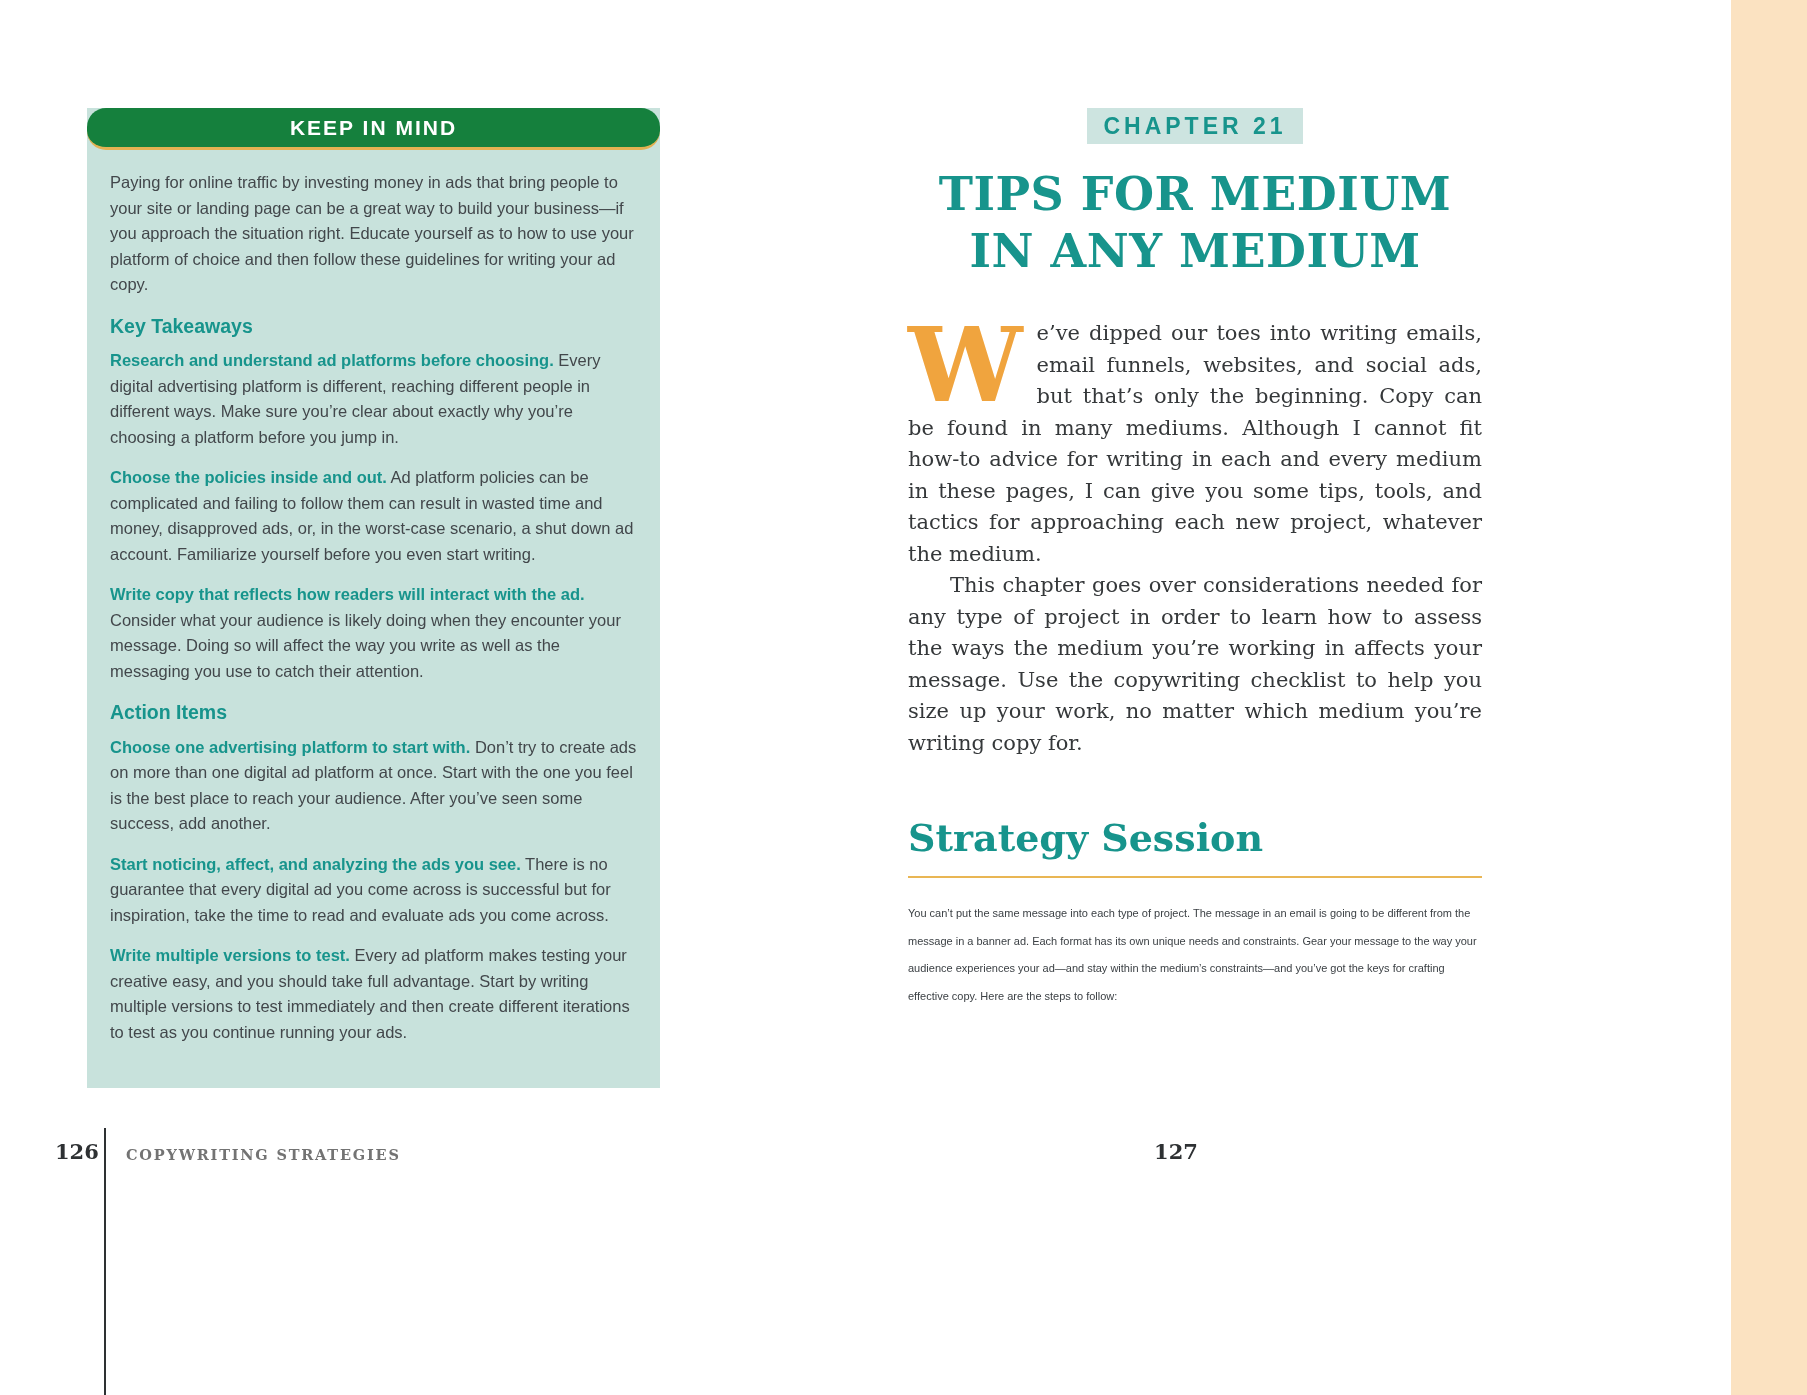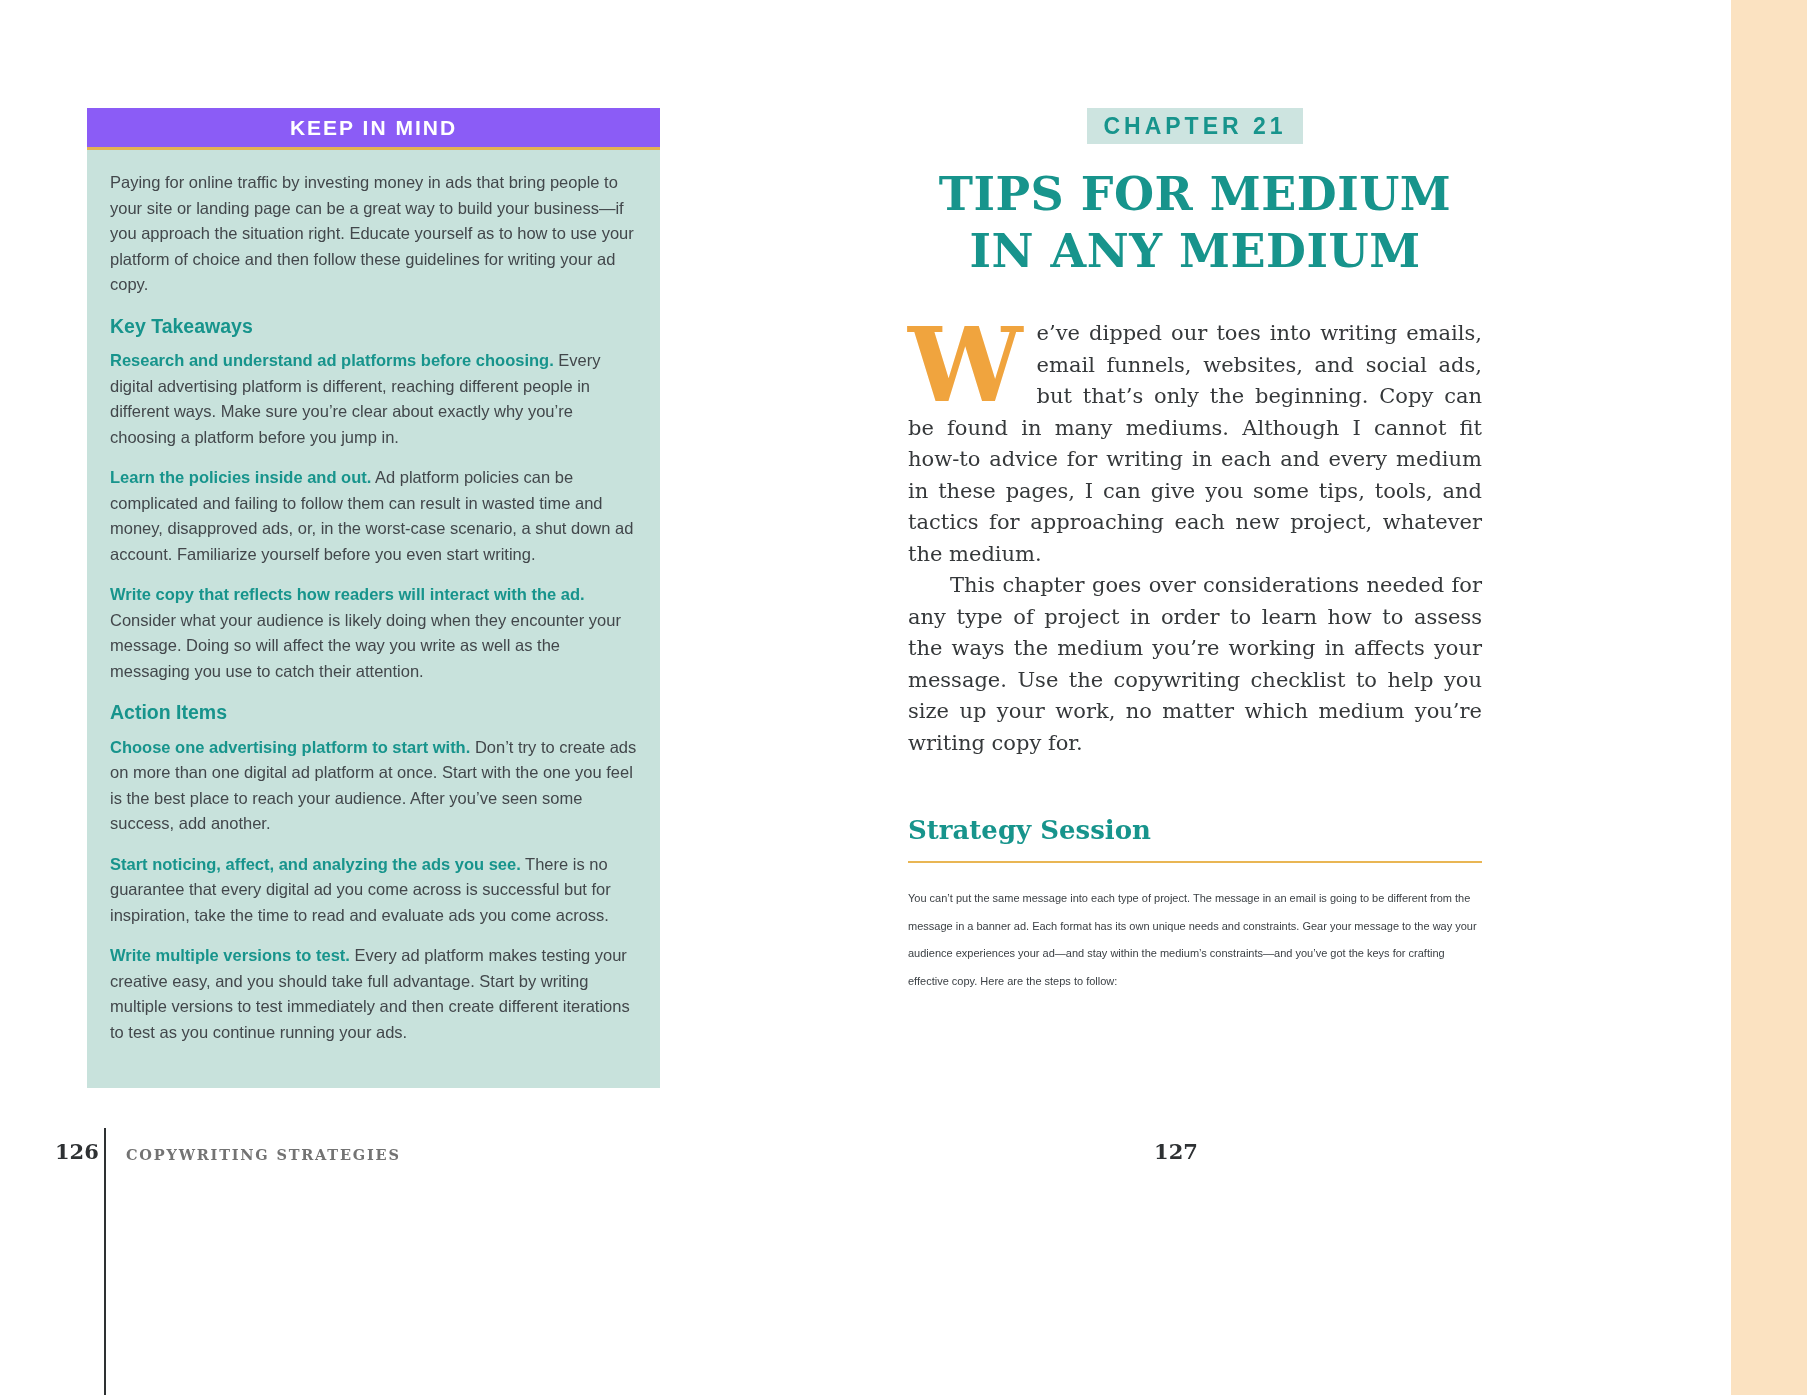--- a/index.html
+++ b/index.html
@@ -23,24 +23,25 @@
   }
 
   
   .kim-box {
     position: absolute;
     left: 87px; top: 108px;
     width: 573px;
     background: #c8e2dc;
   }
   .kim-header {
-    background: #8b5cf6;
+    background: #15803d;
     border-bottom: 3px solid #e3b253;
     text-align: center;
     padding: 8px 0 7px 0;
+    border-radius: 19px;
   }
   .kim-header-title {
     color: #ffffff;
     font-weight: bold;
     font-size: 21px;
     letter-spacing: 2px;
   }
   .kim-content {
     padding: 20px 23px 28px 23px;
     color: #42474b;
@@ -126,21 +127,21 @@
     margin: 6px 14px 0 0;
   }
   .second-para { text-indent: 42px; margin-top: 0; }
   .italic { }
 
   .strategy-heading {
     margin-top: 56px;
     font-family: "DejaVu Serif", serif;
     font-weight: bold;
     color: #17948c;
-    font-size: 26px;
+    font-size: 38px;
   }
   .strategy-rule {
     margin-top: 16px;
     width: 100%;
     height: 0;
     border-top: 2px solid #e9b654;
   }
   .strategy-para {
     margin-top: 22px;
     font-family: "Liberation Sans", sans-serif;
@@ -173,21 +174,21 @@
         <span class="kim-header-title">KEEP IN MIND</span>
       </div>
       <div class="kim-content">
 
         <p class="kim-intro">Paying for online traffic by investing money in ads that bring people to your site or landing page can be a great way to build your business—if you approach the situation right. Educate yourself as to how to use your platform of choice and then follow these guidelines for writing your ad copy.</p>
 
         <div class="kim-heading">Key Takeaways</div>
 
         <p class="kim-item"><span class="kim-lead">Research and understand ad platforms before choosing.</span><span> Every digital advertising platform is different, reaching different people in different ways. Make sure you’re clear about exactly why you’re choosing a platform before you jump in.</span></p>
 
-        <p class="kim-item"><span class="kim-lead">Learn the policies inside and out.</span><span> Ad platform policies can be complicated and failing to follow them can result in wasted time and money, disapproved ads, or, in the worst-case scenario, a shut down ad account. Familiarize yourself before you even start writing.</span></p>
+        <p class="kim-item"><span class="kim-lead">Choose the policies inside and out.</span><span> Ad platform policies can be complicated and failing to follow them can result in wasted time and money, disapproved ads, or, in the worst-case scenario, a shut down ad account. Familiarize yourself before you even start writing.</span></p>
 
         <p class="kim-item"><span class="kim-lead">Write copy that reflects how readers will interact with the ad.</span><span> Consider what your audience is likely doing when they encounter your message. Doing so will affect the way you write as well as the messaging you use to catch their attention.</span></p>
 
         <div class="kim-heading">Action Items</div>
 
         <p class="kim-item"><span class="kim-lead">Choose one advertising platform to start with.</span><span> Don’t try to create ads on more than one digital ad platform at once. Start with the one you feel is the best place to reach your audience. After you’ve seen some success, add another.</span></p>
 
         <p class="kim-item"><span class="kim-lead">Start noticing, affect, and analyzing the ads you see.</span><span> There is no guarantee that every digital ad you come across is successful but for inspiration, take the time to read and evaluate ads you come across.</span></p>
 
         <p class="kim-item"><span class="kim-lead">Write multiple versions to test.</span><span> Every ad platform makes testing your creative easy, and you should take full advantage. Start by writing multiple versions to test immediately and then create different iterations to test as you continue running your ads.</span></p>

